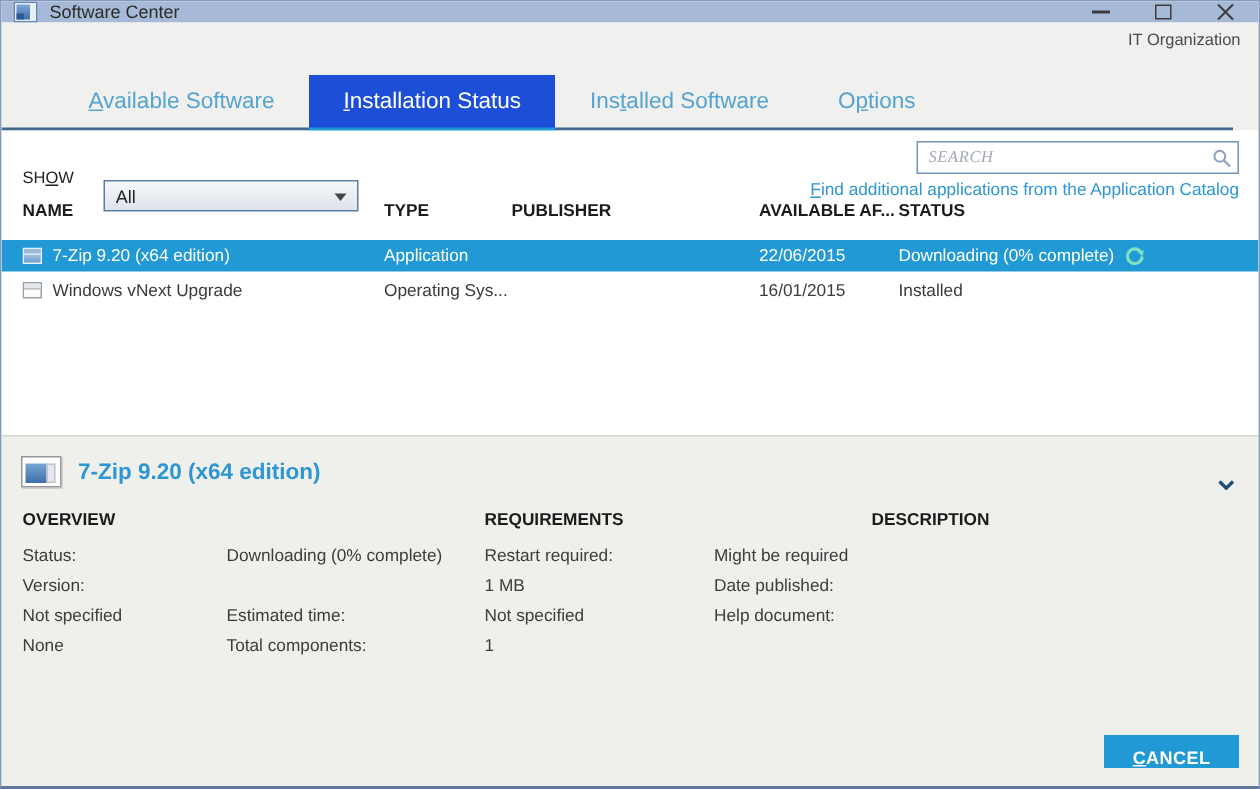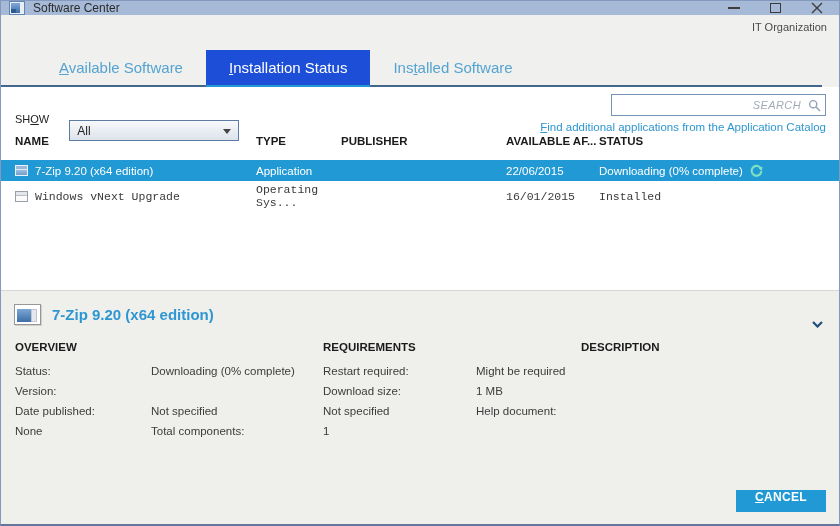--- a/index.html
+++ b/index.html
@@ -33,30 +33,30 @@
   
   .content { flex:0 0 auto; height:203px; position:relative; background:#fff; }
   .show-group { position:absolute; top:9px; left:14px; display:flex; align-items:center; }
   .show-label { font-size:11px; color:#222; margin-right:20px; }
   .dropdown { width:170px; height:21px; border:1px solid #5c7da3; background:linear-gradient(#f7f9fb,#dde3eb);
               display:flex; align-items:center; padding:0 7px; font-size:12px; color:#222; position:relative;margin-top:24px; }
   .dropdown-arrow { position:absolute; right:7px; top:8px; width:0; height:0;
                     border-left:4px solid transparent; border-right:4px solid transparent; border-top:5px solid #444; }
   .searchbox { position:absolute; top:7px; right:13px; width:215px; height:22px; border:1px solid #7593b8; background:#fff;
                display:flex; align-items:center; }
-  .searchbox input { flex:1; border:none; outline:none; padding:0 7px; font-size:11px; font-family:Liberation Sans, sans-serif; color:#333; min-width:0;text-align:right; }
+  .searchbox input { flex:1; border:none; outline:none; padding:0 7px; font-size:11px; font-family:Liberation Serif, serif; color:#333; min-width:0; }
   .searchbox input::placeholder { font-style:italic; color:#a3aab6; letter-spacing:0.4px; }
   .search-icon { flex:0 0 auto; margin-right:4px; display:flex; }
   .catalog-link { position:absolute; top:34px; right:13px; font-size:11.5px; color:#2e96d0; cursor:pointer; }
 
   .cols { display:grid; grid-template-columns:241px 85px 165px 93px 1fr; padding-left:14px; align-items:center; }
   .grid-head { position:absolute; top:48px; left:0; right:0; font-weight:bold; font-size:11.5px; color:#1b1b1b; }
   .row { position:absolute; left:0; right:0; height:21px; font-size:11.5px; color:#3a3a3a; cursor:default; }
   .row-selected { top:73px; background:#2199d5; color:#fff; }
-  .row-plain { top:96px;font-family:Liberation Mono, monospace; }
+  .row-plain { top:96px; }
   .name-cell { display:flex; align-items:center; gap:7px; overflow:hidden; white-space:nowrap; }
   .status-cell { display:flex; align-items:center; gap:7px; }
 
   .file-icon { width:13px; height:11px; border:1px solid #9aa0a8; background:#fbfbfb; position:relative; flex:0 0 auto; }
   .file-icon::before { content:""; position:absolute; left:0; top:0; right:0; height:3px; background:#e3e6ea; border-bottom:1px solid #b9bec6; }
   .row-selected .file-icon { border-color:#eaf2fa; background:linear-gradient(#c3d8ee,#6f9fcc); }
   .row-selected .file-icon::before { background:#9db9d8; border-bottom:1px solid #dce9f6; }
 
   
   .detail { flex:1; background:#efefec; border-top:1px solid #d6d6d2; position:relative; }
@@ -68,21 +68,21 @@
   .collapse-chevron { position:absolute; top:23px; right:16px; cursor:pointer; }
 
   .detail-grid { position:absolute; top:50px; left:14px; right:10px;
                  display:grid; grid-template-columns:136px 172px 153px 105px 1fr;
                  font-size:11.5px; color:#3c3c3c; row-gap:8px; }
   .sect-head { font-weight:bold; color:#1b1b1b; padding-bottom:4px; }
   .cell { min-height:12px; }
 
   .cancel-btn { position:absolute; right:13px; bottom:12px; width:90px; height:22px; background:#2199d5; color:#fff;
                 font-size:12px; font-weight:bold; border:none; font-family:inherit; letter-spacing:0.3px;
-                display:flex; align-items:flex-start; justify-content:center; cursor:pointer; }
+                display:flex; align-items:flex-end; justify-content:center; cursor:pointer; }
 </style>
 </head>
 <body>
 
 <div class="window">
 
   <div class="titlebar">
     <span class="app-icon16"></span>
     <span class="title-text">Software Center</span>
     <div class="win-controls">
@@ -100,20 +100,23 @@
     <span class="org-label">IT Organization</span>
     <div class="tabs">
       <div class="tab">
         <span></span><span class="key">A</span><span>vailable Software</span>
       </div>
       <div class="tab selected">
         <span></span><span class="key">I</span><span>nstallation Status</span>
       </div>
       <div class="tab">
         <span>Ins</span><span class="key">t</span><span>alled Software</span>
+      </div>
+      <div class="tab">
+        <span>O</span><span class="key">p</span><span>tions</span>
       </div>
     </div>
   </div>
 
   <div class="content">
 
     <div class="show-group">
       <span class="show-label">
         <span>SH</span><span class="key">O</span><span>W</span>
       </span>
@@ -193,25 +196,25 @@
       <div class="sect-head">DESCRIPTION</div>
 
       <div class="cell">Status:</div>
       <div class="cell">Downloading (0% complete)</div>
       <div class="cell">Restart required:</div>
       <div class="cell">Might be required</div>
       <div class="cell" style="grid-row:span 4;"></div>
 
       <div class="cell">Version:</div>
       <div class="cell"></div>
-      <div class="cell">Download size:</div>
       <div class="cell">1 MB</div>
 
       <div class="cell">Date published:</div>
       <div class="cell">Not specified</div>
+      <div class="cell">Estimated time:</div>
       <div class="cell">Not specified</div>
 
       <div class="cell">Help document:</div>
       <div class="cell">None</div>
       <div class="cell">Total components:</div>
       <div class="cell">1</div>
     </div>
 
     <button class="cancel-btn">
       <span><span></span><span class="key">C</span><span>ANCEL</span></span>

